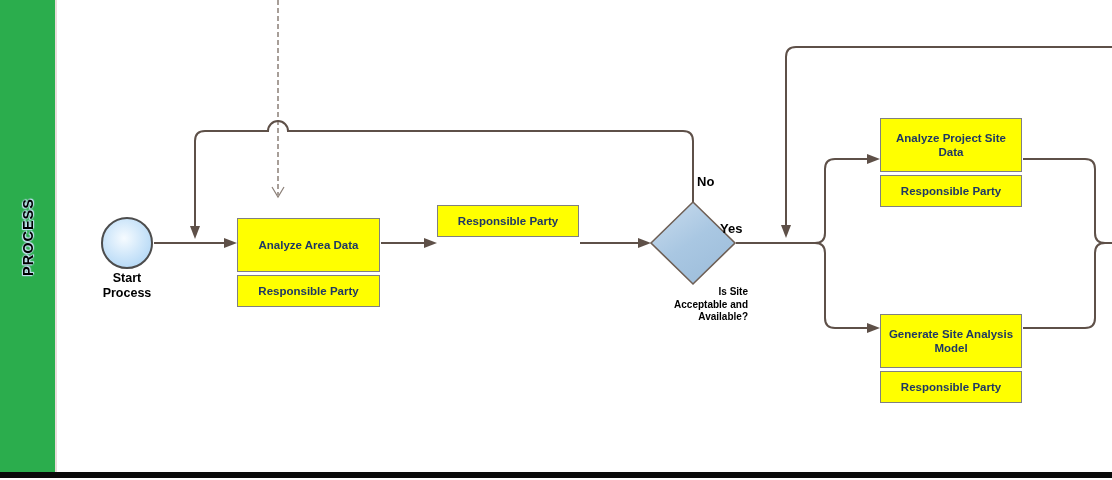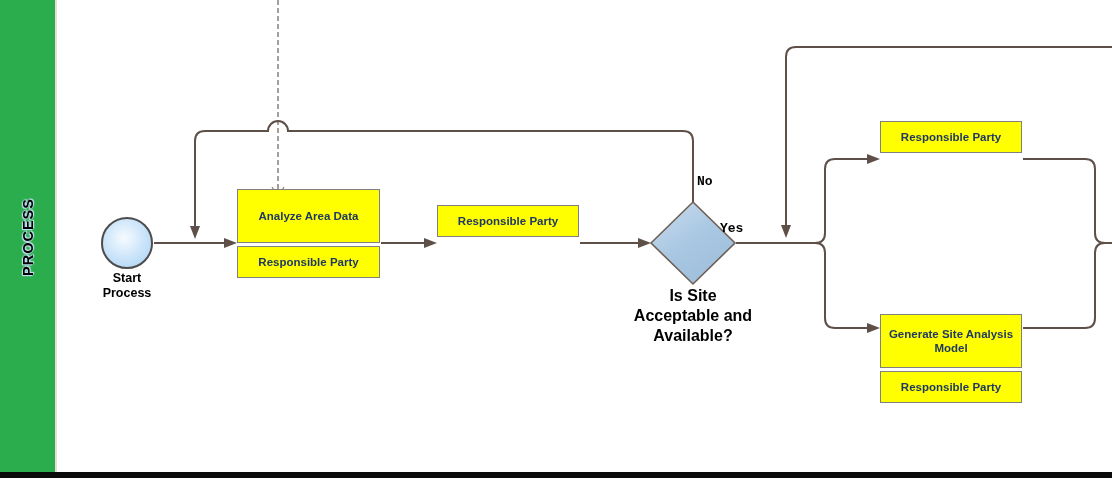--- a/index.html
+++ b/index.html
@@ -44,25 +44,25 @@
     background:var(--box-fill);display:flex;align-items:center;justify-content:center;
     text-align:center;font-weight:bold;font-size:11.5px;color:var(--box-text);
     line-height:1.25;padding:2px 6px;
   }
   .task .box-sub{
     box-sizing:border-box;height:32px;margin-top:3px;border:1.5px solid var(--box-border);
     background:var(--box-fill);display:flex;align-items:center;justify-content:center;
     text-align:center;font-weight:bold;font-size:11.5px;color:var(--box-text);
   }
   .flow-label{
-    position:absolute;z-index:2;font-weight:bold;font-size:13px;color:var(--label-text);font-family:Liberation Mono, monospace;
+    position:absolute;z-index:2;font-weight:bold;font-size:13px;color:var(--label-text);
   }
   .decision-label{
-    position:absolute;left:623px;top:286px;width:140px;z-index:2;text-align:center;
-    font-weight:bold;font-size:16px;color:var(--label-text);line-height:1.25;
+    position:absolute;left:608px;top:286px;width:140px;z-index:2;text-align:right;
+    font-weight:bold;font-size:10px;color:var(--label-text);line-height:1.25;
     white-space:pre-line;
   }
 </style>
 </head>
 <body>
 
 <div class="stage">
 
   <svg class="connectors" width="1112" height="480" viewBox="0 0 1112 480">
     <defs>
@@ -120,30 +120,31 @@
   </svg>
 
   <div class="lane">
     <span class="lane-label">PROCESS</span>
   </div>
 
   <div class="start-circle"></div>
   <div class="start-label">Start
 Process</div>
 
-  <div class="task" style="left:237px;top:189px;width:143px;">
+  <div class="task" style="left:237px;top:218px;width:143px;">
     <div class="box-title">Analyze Area Data</div>
     <div class="box-sub">Responsible Party</div>
   </div>
 
   <div class="task" style="left:437px;top:202px;">
     <div class="box-sub">Responsible Party</div>
   </div>
 
   <div class="task" style="left:880px;top:118px;">
+    <div class="box-title">Analyze Project Site Data</div>
     <div class="box-sub">Responsible Party</div>
   </div>
 
   <div class="task" style="left:880px;top:287px;margin-top:27px;">
     <div class="box-title">Generate Site Analysis Model</div>
     <div class="box-sub">Responsible Party</div>
   </div>
 
   <div class="flow-label" style="left:697px;top:174px;">No</div>
   <div class="flow-label" style="left:720px;top:221px;">Yes</div>

